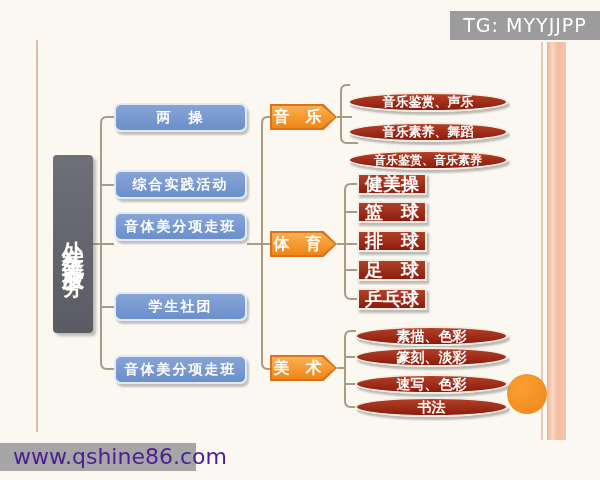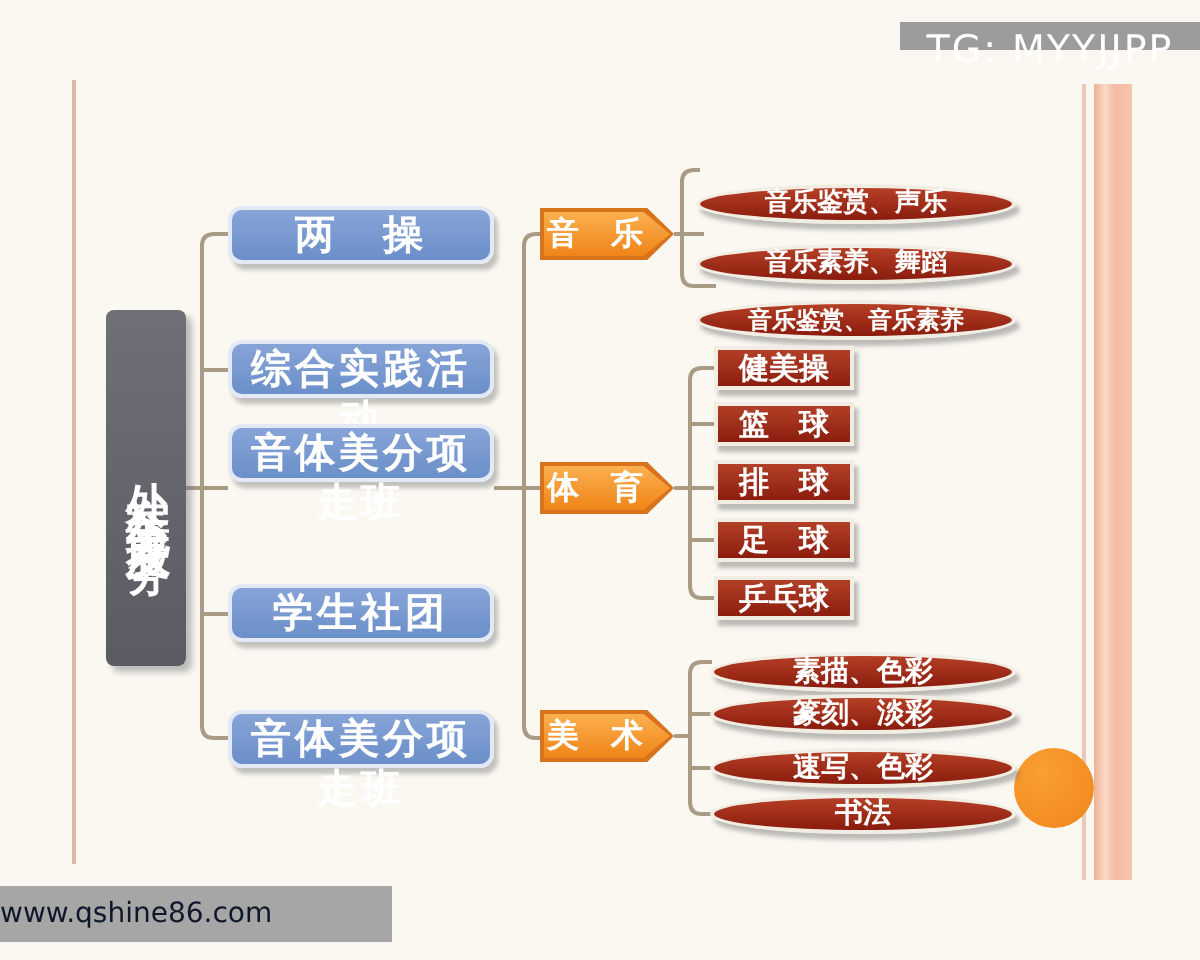--- a/index.html
+++ b/index.html
@@ -12,58 +12,58 @@
 
   
   .frame-left{left:36px;top:40px;width:2px;height:392px;background:#dcb9a8;}
   .frame-right-thin{left:541px;top:42px;width:2px;height:398px;background:#e9cab9;}
   .salmon-bar{left:547px;top:42px;width:19px;height:398px;
     background:linear-gradient(90deg,#eeb195 0%,#fad9c6 30%,#f3bba2 55%,#f6c5ae 100%);}
   .orange-dot{left:507px;top:374px;width:40px;height:40px;border-radius:50%;
     background:radial-gradient(circle at 35% 30%,#fa9f33,#f1861a);}
 
   
-  .tg-box{left:450px;top:11px;width:150px;height:14px;background:#9c9c9c;
+  .tg-box{left:450px;top:11px;width:150px;height:29px;background:#9c9c9c;
     color:#fff;font-size:19px;line-height:29px;text-align:center;letter-spacing:1px;}
   .site-box{left:0;top:443px;width:196px;height:28px;background:#a6a6a6;
-    color:#0f172a;font-size:14px;line-height:28px;box-sizing:border-box;}
+    color:#4c1d95;font-size:22px;line-height:28px;padding-left:13px;box-sizing:border-box;}
 
   
   svg.connectors{left:0;top:0;}
 
   
   .node{color:#fff;font-weight:bold;text-align:center;box-sizing:border-box;}
 
   .root-node{left:53px;top:155px;width:40px;height:178px;
     background:linear-gradient(180deg,#6e6f77,#5b5c63);
     border-radius:4px;box-shadow:3px 3px 3px rgba(110,110,110,.45);
     writing-mode:vertical-rl;text-orientation:upright;
     font-size:22px;letter-spacing:7px;
     display:flex;align-items:center;justify-content:center;}
 
   .blue-node{left:114px;width:133px;height:29px;
     background:linear-gradient(180deg,#87a4d7,#6b8fca);
     border:2px solid #e2e9f4;border-radius:7px;
     box-shadow:2px 3px 2px rgba(125,125,125,.45);
-    font-size:20px;line-height:25px;letter-spacing:2px;}
+    font-size:14px;line-height:25px;letter-spacing:2px;}
 
   .arrow-node{left:270px;width:67px;height:26px;}
   .arrow-outer{position:absolute;inset:0;background:#d8731c;
     clip-path:polygon(0% 0%,80% 0%,100% 50%,80% 100%,0% 100%);}
   .arrow-inner{position:absolute;inset:2px;
     background:linear-gradient(180deg,#fbb04f,#f08418);
     clip-path:polygon(0% 0%,79% 0%,100% 50%,79% 100%,0% 100%);}
   .arrow-label{position:absolute;inset:0;color:#fff;font-weight:bold;
     font-size:16px;line-height:26px;text-align:center;padding-right:12px;}
 
   .red-rect{left:357px;width:70px;height:22px;
     background:linear-gradient(180deg,#b24028,#8c1d0e);
     border:2px solid #f1ede3;border-radius:0;
     box-shadow:2px 3px 2px rgba(125,125,125,.5);
-    font-size:15px;line-height:18px;}
+    font-size:18px;line-height:18px;}
 
   .red-ellipse{background:linear-gradient(180deg,#b53f26,#8a1c0d);
     border:2px solid #f1ede3;border-radius:50%;
     box-shadow:2px 3px 2px rgba(125,125,125,.5);
     font-size:13px;}
   .music-ellipse{left:348px;width:160px;height:20px;line-height:16px;margin-top:17px;}
   .music-ellipse.small{font-size:12px;line-height:17px;}
   .art-ellipse{left:355px;width:153px;height:20px;line-height:16px;font-size:14px;}
 </style>
 </head>

